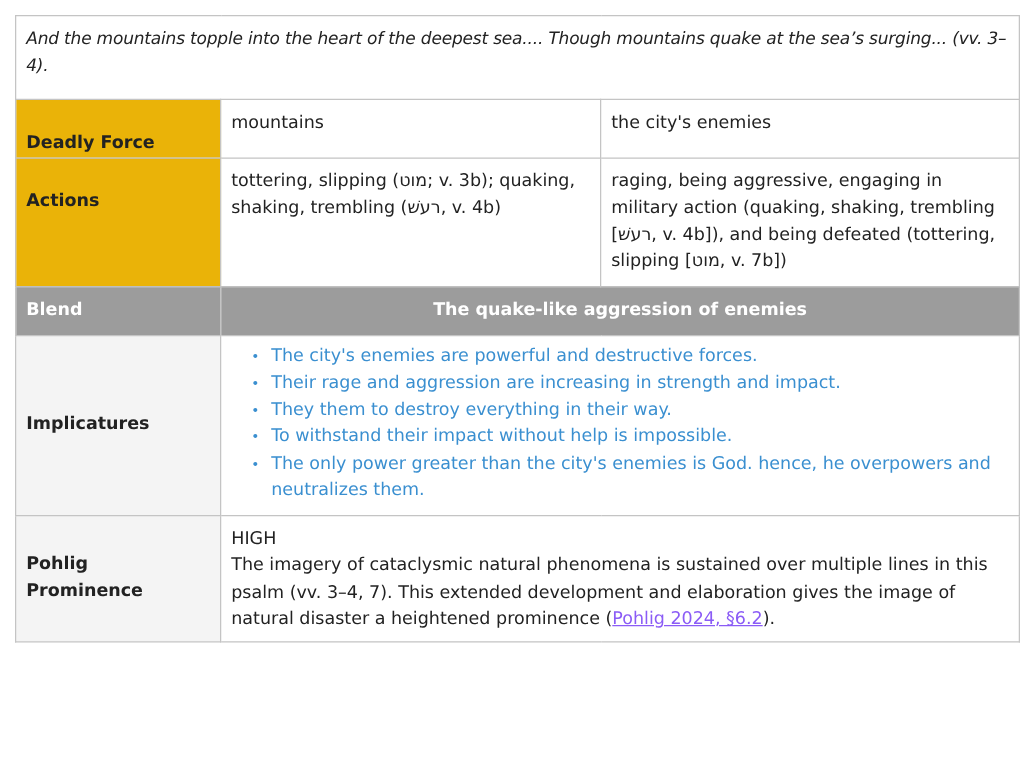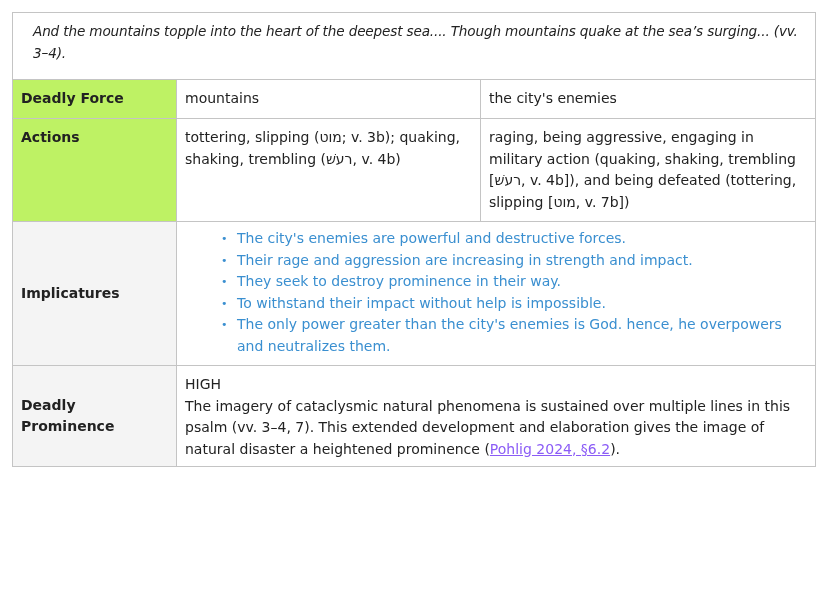--- a/index.html
+++ b/index.html
@@ -1,29 +1,29 @@
 <!DOCTYPE html>
 <html><head>
 <meta charset="utf-8">
 <style>
   html, body { margin: 0; padding: 0; background: #ffffff; }
   body { width: 825px; height: 609px; overflow: hidden; font-family: "DejaVu Sans", sans-serif; color: #222; }
   .wrap { position: absolute; left: 12px; top: 12px; width: 803px; }
   table { border-collapse: collapse; width: 803px; table-layout: fixed; font-size: 14px; line-height: 21.5px; }
   td, th { border: 1px solid #c4c4c4; vertical-align: top; text-align: left; padding: 0 8px; }
-  .caption-cell { font-style: italic; font-size: 13.6px; height: 58px; padding: 8px 8px 0 20px; color: #222; letter-spacing: -0.15px; }
+  .caption-cell { font-style: italic; font-size: 13.6px; height: 58px; padding: 8px 8px 0 8px; color: #222; letter-spacing: -0.15px; }
   .blank-head { background: #ffffff; }
   .head { background: #d0d0d0; font-weight: bold; padding-top: 8px; padding-bottom: 8px; }
-  .label { background: #bef264; font-weight: bold; padding-top: 8px; }
+  .label { background: #eab308; font-weight: bold; padding-top: 24px; }
   .label-light { background: #f4f4f4; font-weight: bold; vertical-align: middle; }
   .val { background: #ffffff; padding-top: 8px; }
   .blend-label { background: #9c9c9c; color: #ffffff; font-weight: bold; padding-top: 8px; height: 30px; }
   .blend-val { background: #9c9c9c; color: #ffffff; font-weight: bold; text-align: center; padding-top: 8px; }
   ul.impl { margin: 6px 0 8px 0; padding-left: 32px; color: #3a8fd0; list-style: none; }
-  ul.impl li { position: relative; margin-left: 20px; }
+  ul.impl li { position: relative; }
   ul.impl li::before { content: "•"; position: absolute; left: -16px; color: #3a8fd0; font-size: 11px; }
   .prom { padding-top: 8px; padding-bottom: 6px; }
   .prom-level { font-weight: normal; display: block; }
   a.link { color: #8b5cf6; text-decoration: underline; }
 </style>
 </head>
 <body>
 
 <div class="wrap">
   <table>
@@ -40,33 +40,37 @@
       <td class="label">Deadly Force</td>
       <td class="val">mountains</td>
       <td class="val">the city's enemies</td>
     </tr>
     <tr style="height:103px">
       <td class="label">Actions</td>
       <td class="val">tottering, slipping (מוט; v. 3b); quaking, shaking,  trembling (רעשׁ, v. 4b)</td>
       <td class="val">raging, being aggressive, engaging in military action (quaking, shaking, trembling [רעשׁ, v. 4b]), and being defeated (tottering, slipping [מוט, v. 7b])</td>
     </tr>
     <tr>
+      <td class="blend-label">Blend</td>
+      <td colspan="2" class="blend-val">The quake-like aggression of enemies</td>
+    </tr>
+    <tr>
       <td class="label-light">Implicatures</td>
       <td colspan="2" class="val" style="padding-top:0">
         <ul class="impl">
           <li>The city's enemies are powerful and destructive forces.</li>
           <li>Their rage and aggression are increasing in strength and impact.</li>
-          <li>They seek to destroy prominence in their way.</li>
+          <li>They them to destroy everything in their way.</li>
           <li>To withstand their impact without help is impossible.</li>
           <li>The only power greater than the city's enemies is God. hence, he overpowers and neutralizes them.</li>
         </ul>
       </td>
     </tr>
     <tr>
-      <td class="label-light">Deadly Prominence</td>
+      <td class="label-light">Pohlig Prominence</td>
       <td colspan="2" class="val prom">
         <span class="prom-level">HIGH</span>
         <span>The imagery of cataclysmic natural phenomena is sustained over multiple lines in this psalm (vv. 3–4, 7). This extended development and elaboration gives the image of natural disaster a heightened prominence (</span><a class="link" href="#">Pohlig 2024, §6.2</a><span>).</span>
       </td>
     </tr>
   </tbody>
     </table>
 </div>
 
 </body></html>

